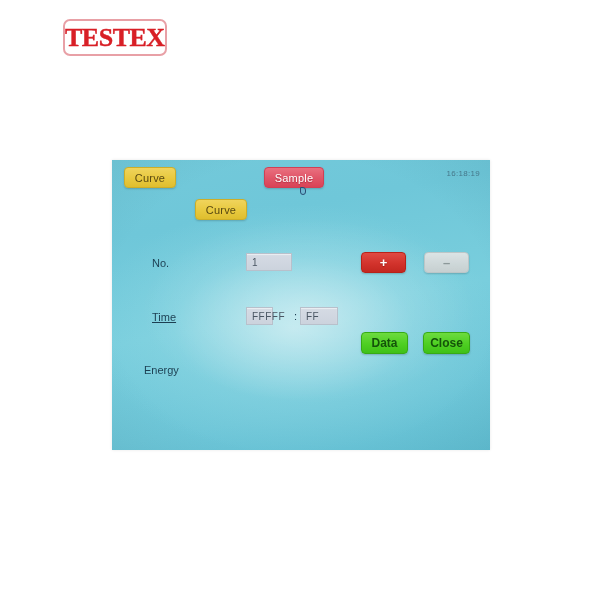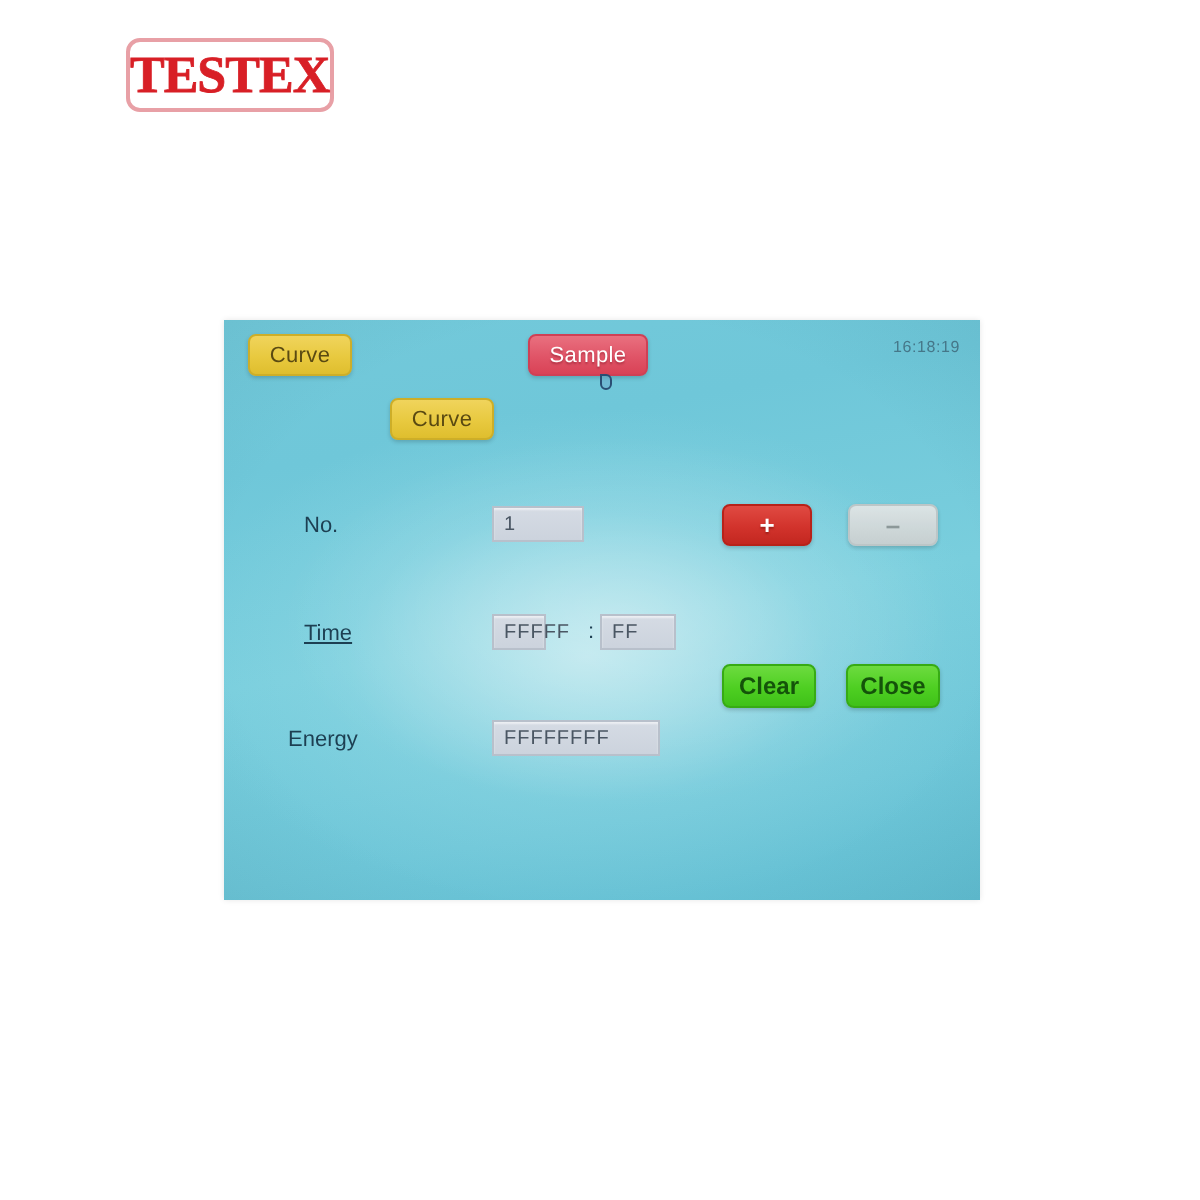--- a/index.html
+++ b/index.html
@@ -268,29 +268,28 @@
 
     <div class="field-label lbl-no">No.</div>
     <div class="input-box in-no">1</div>
 
     <div class="field-label lbl-time">Time</div>
     <div class="input-box in-time-h">FFFFF</div>
     <div class="time-sep">:</div>
     <div class="input-box in-time-m">FF</div>
 
     <div class="field-label lbl-energy">Energy</div>
-    <div class="input-box in-energy">FFFFFFFF</div>
 
     <div class="btn btn-plus">
       <span>+</span>
     </div>
     <div class="btn btn-minus">
       <span>–</span>
     </div>
     <div class="btn btn-clear">
-      <span>Clear</span>
+      <span>Data</span>
     </div>
     <div class="btn btn-close">
       <span>Close</span>
     </div>
 
   </div>
 </div>
 
 </body></html>

